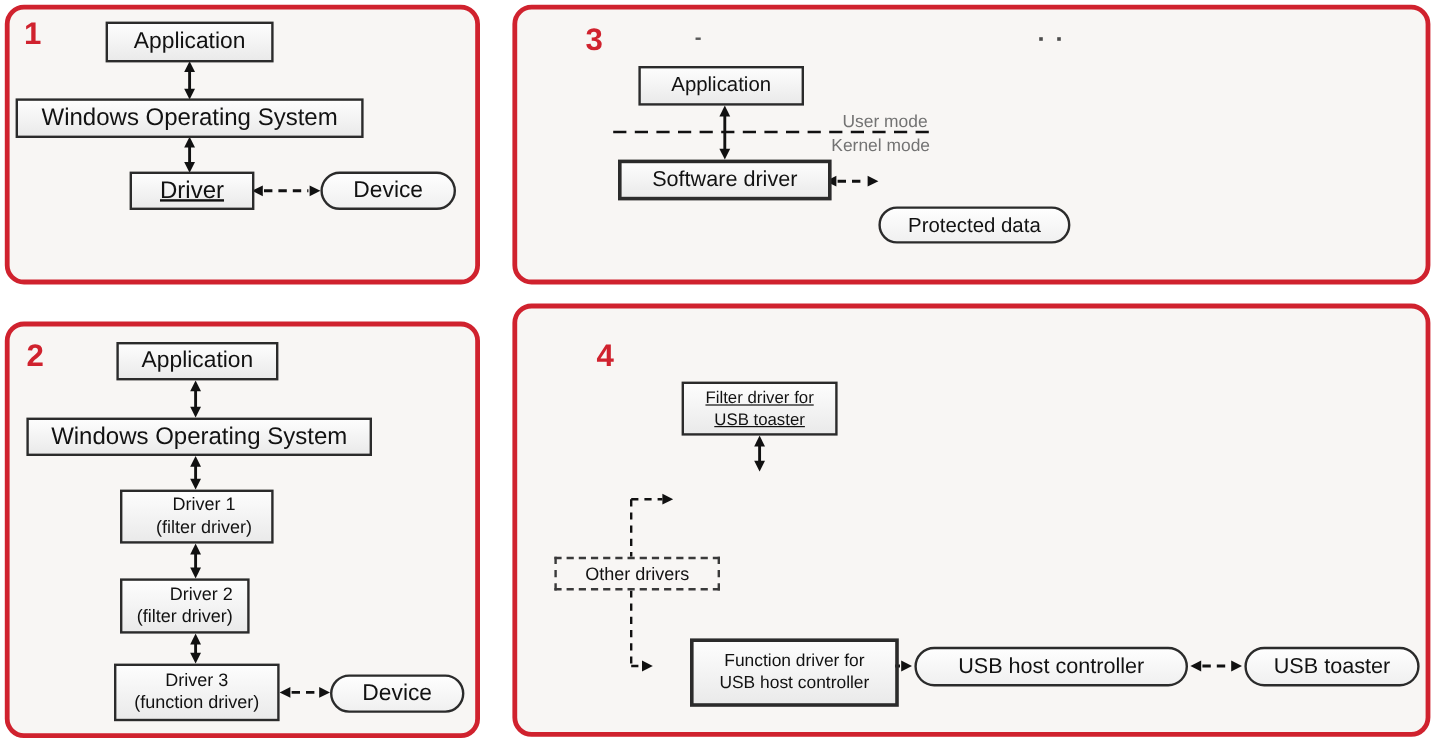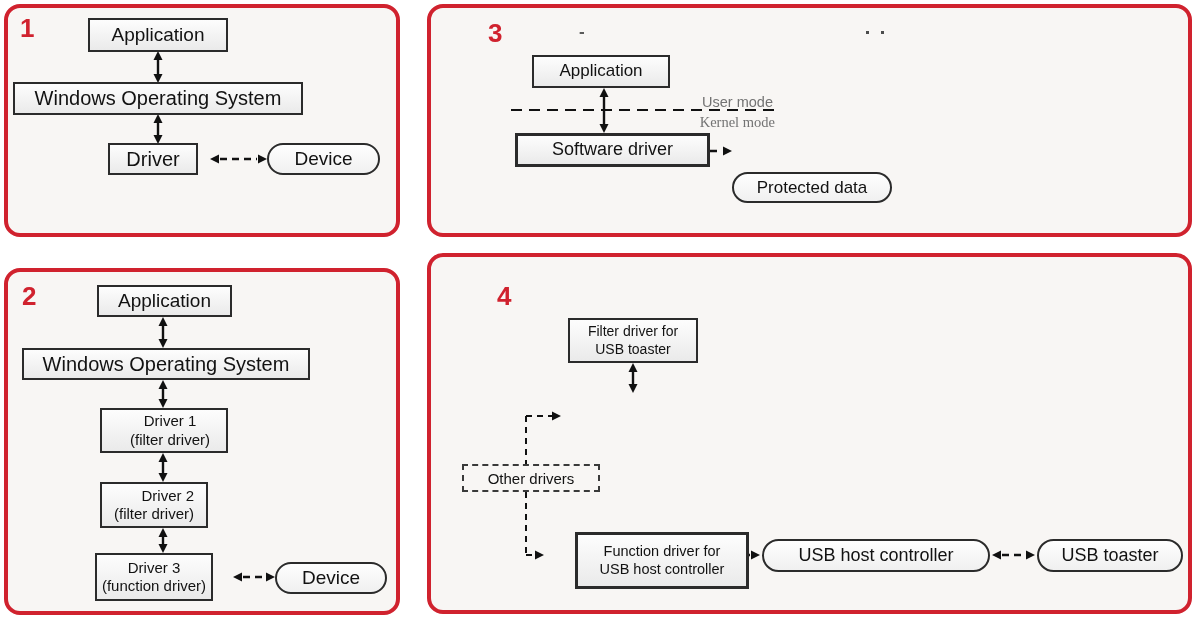--- a/index.html
+++ b/index.html
@@ -104,21 +104,21 @@
         <polygon points="150,136 145.5,127 154.5,127"></polygon>
       </g>
       <g>
         <line x1="212" y1="151" x2="249" y2="151" stroke-width="2.4" stroke-dasharray="7 5"></line>
         <polygon points="202,151 211,146.5 211,155.5"></polygon>
         <polygon points="259,151 250,146.5 250,155.5"></polygon>
       </g>
     </svg>
     <div class="box" style="left:80px; top:10px; width:140px; height:34px; font-size:19px;">Application</div>
     <div class="box" style="left:5px; top:74px; width:290px; height:33px; font-size:20px;">Windows Operating System</div>
-    <div class="box" style="left:100px; top:135px; width:90px; height:32px; font-size:20px;">Driver</div>
+    <div class="box" style="left:100px; top:135px; width:104px; height:32px; font-size:20px;text-decoration:underline;">Driver</div>
     <div class="stadium" style="left:259px; top:135px; width:113px; height:32px; font-size:19px;">Device</div>
   </section>
 
   <section class="panel" style="left:4px; top:268px; width:396px; height:347px;">
     <div class="num" style="left:14px; top:11px;">2</div>
     <svg class="layer" viewBox="0 0 388 339">
       <g>
         <line x1="155" y1="53" x2="155" y2="68" stroke-width="2.4"></line>
         <polygon points="155,45 150.5,54 159.5,54"></polygon>
         <polygon points="155,76 150.5,67 159.5,67"></polygon>
@@ -143,21 +143,21 @@
         <polygon points="225,305 234,300.5 234,309.5"></polygon>
         <polygon points="267,305 258,300.5 258,309.5"></polygon>
       </g>
     </svg>
     <div class="box" style="left:89px; top:13px; width:135px; height:32px; font-size:19px;">Application</div>
     <div class="box" style="left:14px; top:76px; width:288px; height:32px; font-size:20px;">Windows Operating System</div>
     <div class="box" style="left:92px; top:136px; width:128px; height:45px; font-size:15px;padding-left:12px;">Driver 1
 (filter driver)</div>
     <div class="box" style="left:92px; top:210px; width:108px; height:46px; font-size:15px;text-align:right;">Driver 2
 (filter driver)</div>
-    <div class="box" style="left:87px; top:281px; width:118px; height:48px; font-size:15px;">Driver 3
+    <div class="box" style="left:87px; top:281px; width:138px; height:48px; font-size:15px;">Driver 3
 (function driver)</div>
     <div class="stadium" style="left:267px; top:290px; width:112px; height:32px; font-size:19px;">Device</div>
   </section>
 
   <section class="panel" style="left:427px; top:4px; width:765px; height:233px;">
     <div class="num" style="left:57px; top:12px;">3</div>
     <span class="stray-dash" style="left:148px; top:15px;">-</span>
     <i class="dot" style="left:435px; top:23px;"></i>
     <i class="dot" style="left:450px; top:23px;"></i>
     <svg class="layer" viewBox="0 0 757 225">
@@ -168,22 +168,22 @@
         <polygon points="173,125 168.5,116 177.5,116"></polygon>
       </g>
       <g>
         <line x1="267" y1="143" x2="291" y2="143" stroke-width="2.4" stroke-dasharray="7 5"></line>
         <polygon points="257,143 266,138.5 266,147.5"></polygon>
         <polygon points="301,143 292,138.5 292,147.5"></polygon>
       </g>
     </svg>
     <div class="box" style="left:101px; top:47px; width:138px; height:33px; font-size:17px;">Application</div>
     <div class="mode-label" style="left:244px; top:86px; width:98px;">User mode</div>
-    <div class="mode-label" style="left:244px; top:106px; width:100px;font-family:Liberation Serif, serif;">Kernel mode</div>
-    <div class="box thick" style="left:84px; top:125px; width:195px; height:34px; font-size:18px;">Software driver</div>
+    <div class="mode-label" style="left:244px; top:106px; width:100px;">Kernel mode</div>
+    <div class="box thick" style="left:84px; top:125px; width:178px; height:34px; font-size:18px;">Software driver</div>
     <div class="stadium" style="left:301px; top:128px; width:160px; height:31px; font-size:17px;margin-top:36px;">Protected data</div>
   </section>
 
   <section class="panel" style="left:427px; top:253px; width:765px; height:361px;">
     <div class="num" style="left:66px; top:26px;">4</div>
     <svg class="layer" viewBox="0 0 757 353">
       <g>
         <line x1="202" y1="114" x2="202" y2="128" stroke-width="2.4"></line>
         <polygon points="202,106 197.5,115 206.5,115"></polygon>
         <polygon points="202,136 197.5,127 206.5,127"></polygon>
@@ -202,21 +202,21 @@
         <line x1="300" y1="298" x2="320" y2="298" stroke-width="2.4" stroke-dasharray="7 5"></line>
         <polygon points="290,298 299,293.5 299,302.5"></polygon>
         <polygon points="329,298 320,293.5 320,302.5"></polygon>
       </g>
       <g>
         <line x1="571" y1="298" x2="594" y2="298" stroke-width="2.4" stroke-dasharray="7 5"></line>
         <polygon points="561,298 570,293.5 570,302.5"></polygon>
         <polygon points="604,298 595,293.5 595,302.5"></polygon>
       </g>
     </svg>
-    <div class="box" style="left:137px; top:61px; width:130px; height:45px; font-size:14px;">Filter driver for
+    <div class="box" style="left:137px; top:61px; width:130px; height:45px; font-size:14px;text-decoration:underline;">Filter driver for
 USB toaster</div>
     <div class="dashed-box" style="left:31px; top:207px; width:138px; height:28px; font-size:15px;">Other drivers</div>
     <div class="box thick" style="left:115px; top:275px; width:174px; height:57px; font-size:14.5px;margin-left:29px;">Function driver for
 USB host controller</div>
     <div class="stadium" style="left:331px; top:282px; width:228px; height:33px; font-size:18px;">USB host controller</div>
     <div class="stadium" style="left:606px; top:282px; width:146px; height:33px; font-size:18px;">USB toaster</div>
   </section>
 
 </div>
 

